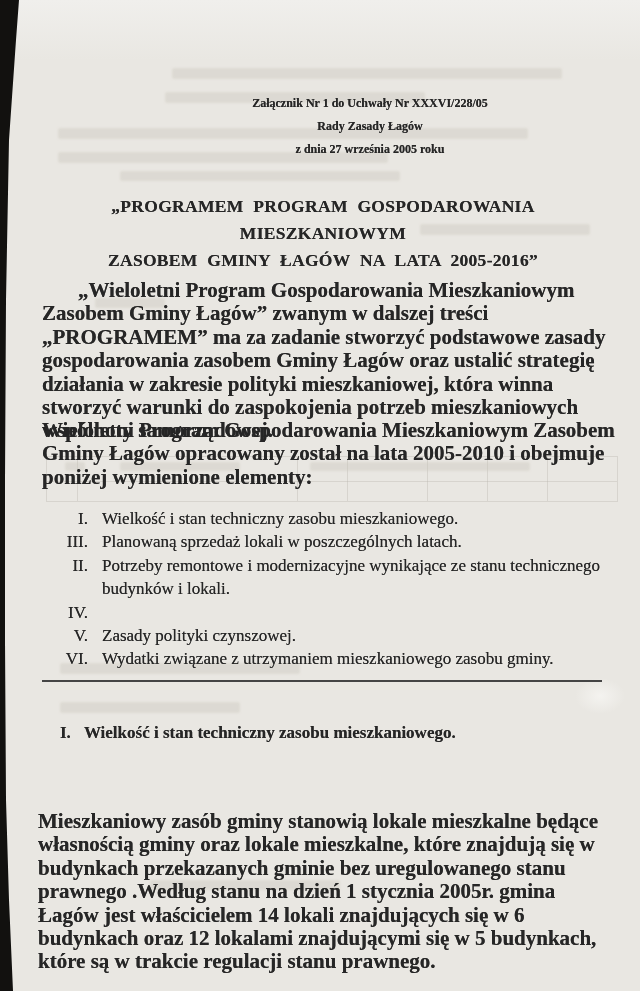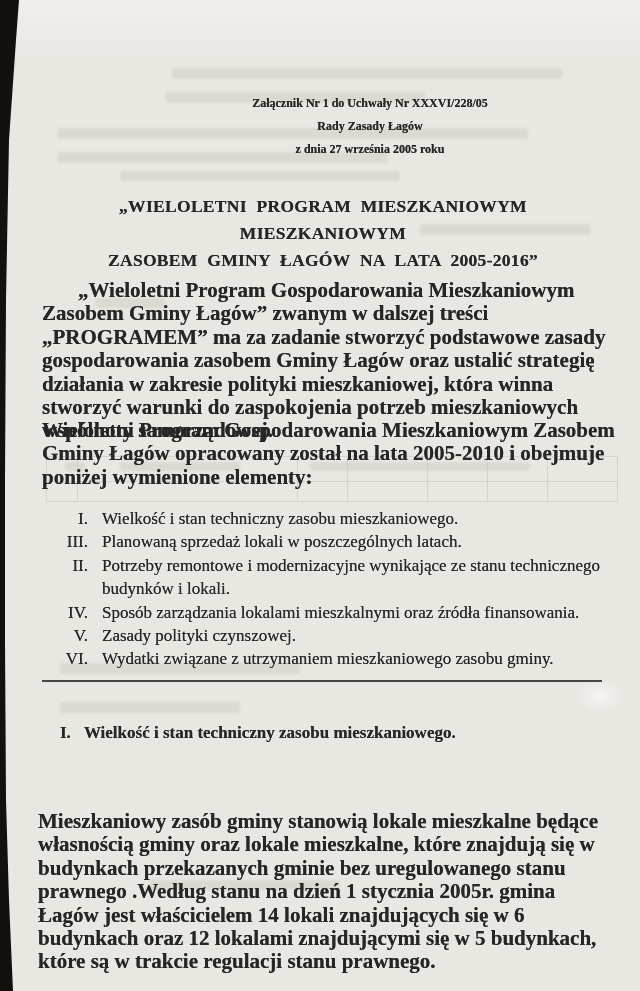--- a/index.html
+++ b/index.html
@@ -79,21 +79,21 @@
   <div class="ghost" style="left:150px;top:880px;width:190px;height:10px"></div>
   <div class="white-patch" style="left:575px;top:678px;width:50px;height:36px"></div>
 
   <div class="block att-header soft">
     <div>Załącznik Nr 1 do Uchwały Nr XXXVI/228/05</div>
     <div>Rady Zasady Łagów</div>
     <div>z dnia 27 września 2005 roku</div>
   </div>
 
   <div class="block doc-title soft">
-    <div>„WIELOLETNI PROGRAM MIESZKANIOWYM MIESZKANIOWYM</div>
+    <div>„PROGRAMEM PROGRAM GOSPODAROWANIA MIESZKANIOWYM</div>
     <div>ZASOBEM GMINY ŁAGÓW NA LATA 2005-2016”</div>
   </div>
 
   <div class="block para p1 soft">„Wieloletni Program Gospodarowania Mieszkaniowym Zasobem Gminy Łagów” zwanym w dalszej treści „PROGRAMEM” ma za zadanie stworzyć podstawowe zasady gospodarowania zasobem Gminy Łagów oraz ustalić strategię działania w zakresie polityki mieszkaniowej, która winna stworzyć warunki do zaspokojenia potrzeb mieszkaniowych wspólnoty samorządowej.</div>
 
   <div class="block para p2 soft">Wieloletni Program Gospodarowania Mieszkaniowym Zasobem Gminy Łagów opracowany został na lata 2005-2010 i obejmuje poniżej wymienione elementy:</div>
 
   <div class="block toc">
     <div class="toc-row soft">
       <span class="toc-num">I.</span>
@@ -102,21 +102,20 @@
     <div class="toc-row soft">
       <span class="toc-num">III.</span>
       <span class="toc-txt">Planowaną sprzedaż lokali w poszczególnych latach.</span>
     </div>
     <div class="toc-row soft">
       <span class="toc-num">II.</span>
       <span class="toc-txt">Potrzeby remontowe i modernizacyjne wynikające ze stanu technicznego budynków i lokali.</span>
     </div>
     <div class="toc-row soft">
       <span class="toc-num">IV.</span>
-      <span class="toc-txt">Sposób zarządzania lokalami mieszkalnymi oraz źródła finansowania.</span>
     </div>
     <div class="toc-row soft">
       <span class="toc-num">V.</span>
       <span class="toc-txt">Zasady polityki czynszowej.</span>
     </div>
     <div class="toc-row soft">
       <span class="toc-num">VI.</span>
       <span class="toc-txt">Wydatki związane z utrzymaniem mieszkaniowego zasobu gminy.</span>
     </div>
   </div>

